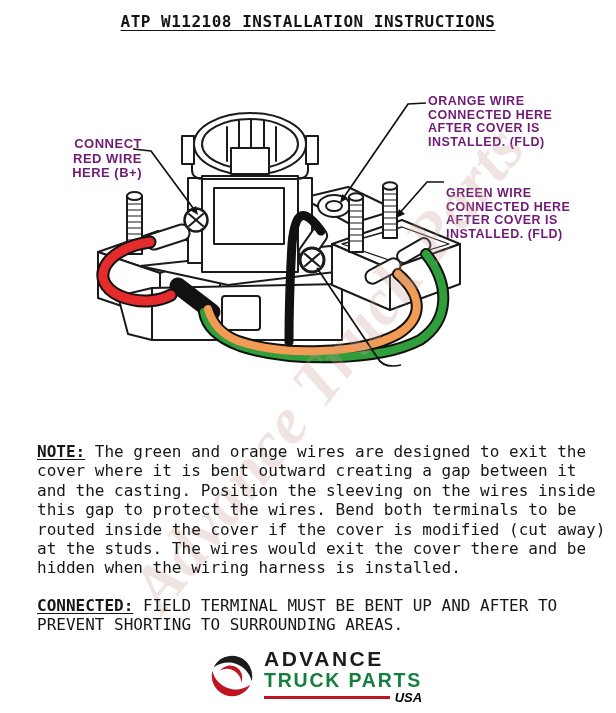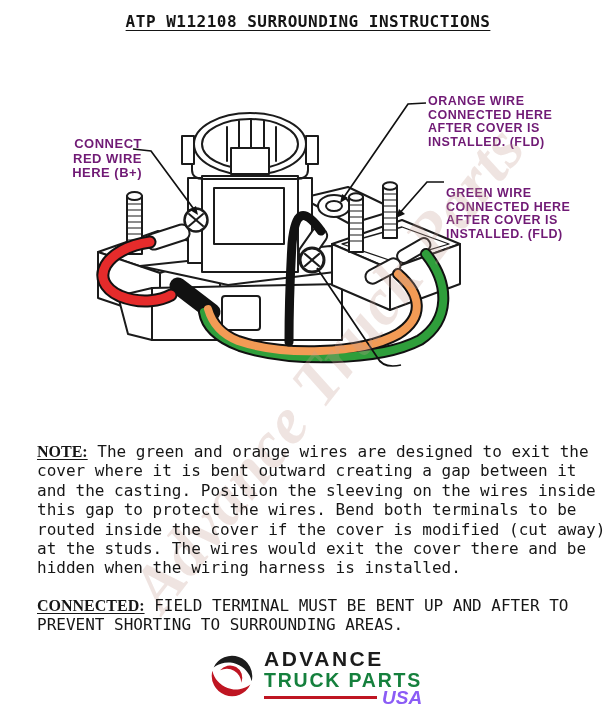--- a/index.html
+++ b/index.html
@@ -18,36 +18,36 @@
   .lbl-green{left:446px;top:187px;}
   .lbl-black{left:404px;top:358px;}
   .watermark{position:absolute;top:330px;left:-62px;width:780px;text-align:center;
              transform:rotate(-52deg);font-family:"Liberation Serif",serif;
              font-style:italic;font-weight:bold;font-size:66px;letter-spacing:1px;
              color:rgba(197,158,147,0.28);z-index:3;pointer-events:none;white-space:nowrap;}
   .para{position:absolute;left:37px;width:584px;font-size:16px;line-height:19.4px;
         white-space:pre-wrap;margin:0;z-index:4;color:#161616;}
   .note{top:442px;}
   .important{top:596px;}
-  .plabel{font-weight:bold;text-decoration:underline;text-underline-offset:2px;font-family:Liberation Serif, serif;}
+  .plabel{font-weight:bold;text-decoration:underline;text-underline-offset:2px;}
   .logo{position:absolute;left:208px;top:648px;display:flex;align-items:center;gap:8px;z-index:4;
         font-family:"Liberation Sans",sans-serif;}
   .logo-text{display:flex;flex-direction:column;}
   .logo-line1{font-size:21px;font-weight:bold;letter-spacing:2.5px;color:#1c1c1c;line-height:22px;}
   .logo-line2{font-size:19.5px;font-weight:bold;letter-spacing:1.8px;color:#15803d;line-height:21px;}
   .logo-line3{display:flex;align-items:center;margin-top:0px;}
   .logo-rule{flex:1;height:2.5px;background:#bf1522;margin-right:5px;}
-  .logo-usa{font-size:19px;font-weight:bold;font-style:italic;color:#8b5cf6;line-height:13px;}
+  .logo-usa{font-size:13px;font-weight:bold;font-style:italic;color:#000000;line-height:13px;}
 </style>
 </head>
 <body>
 
 <div class="page">
 
-  <div class="title">ATP W112108 SURROUNDING INSTRUCTIONS</div>
+  <div class="title">ATP W112108 INSTALLATION INSTRUCTIONS</div>
 
   <div class="diagram">
     <svg width="616" height="375" viewBox="0 60 616 375">
       <g stroke="#1b1b1b" stroke-width="2" fill="#ffffff" stroke-linejoin="round" stroke-linecap="round">
 
         <g>
           <polygon points="98,252 158,231 220,251 160,273"></polygon>
           <polygon points="98,252 160,273 160,319 98,298"></polygon>
           <polygon points="160,273 220,251 220,296 160,319"></polygon>
         </g>

